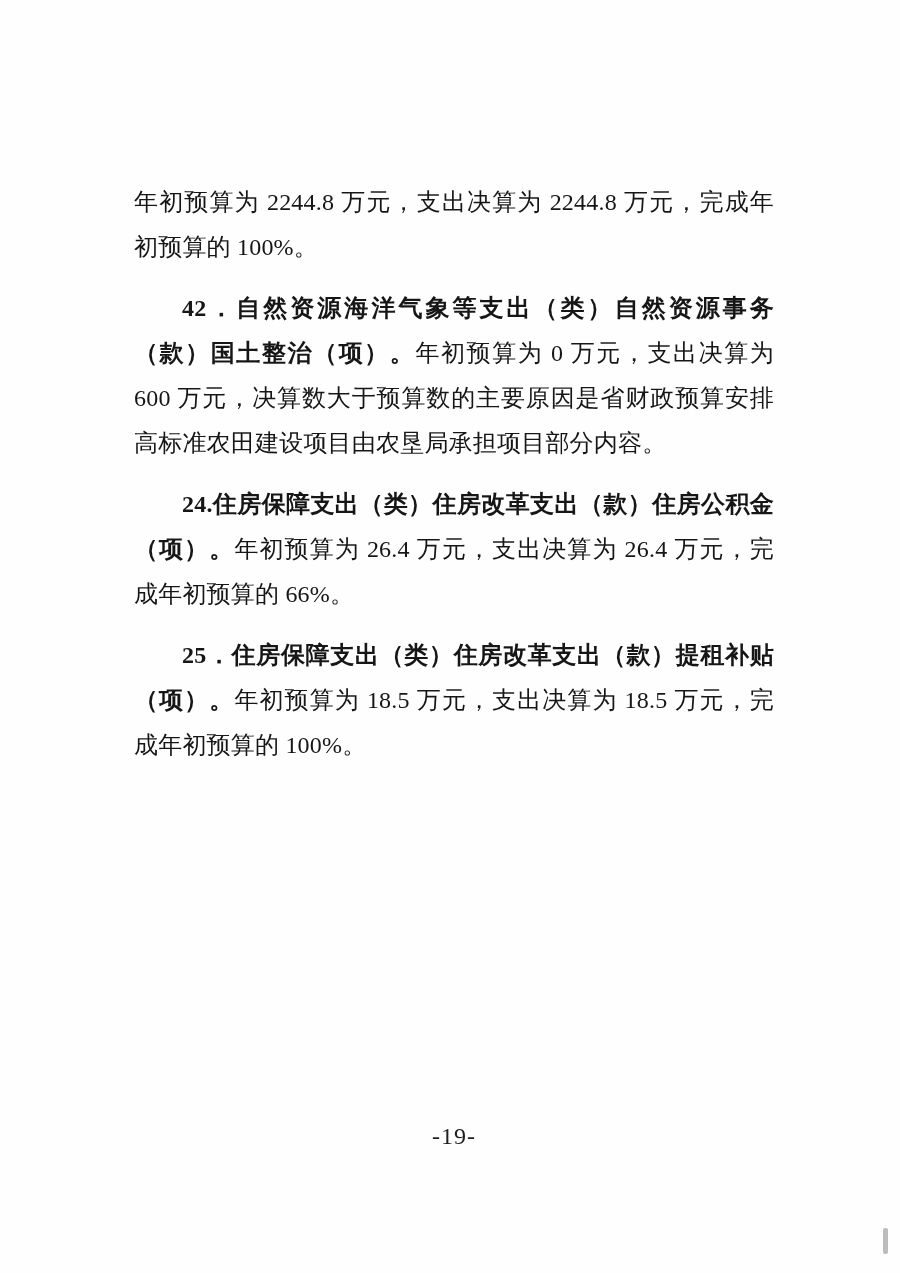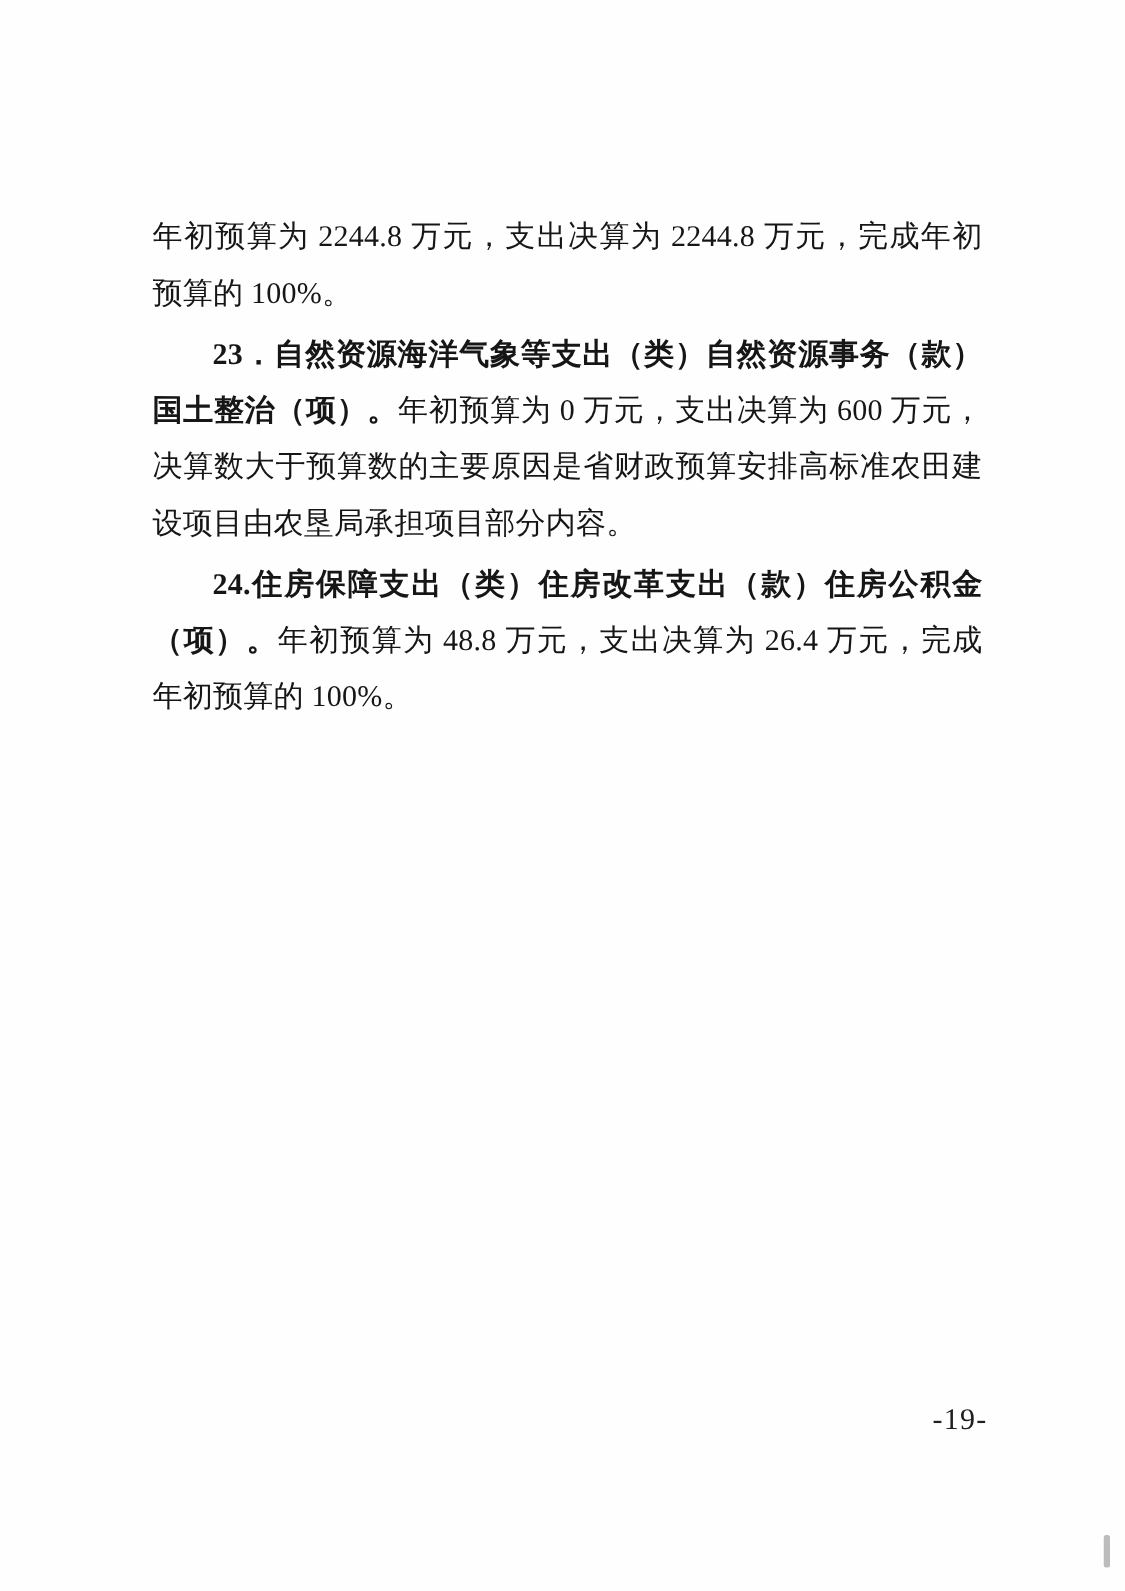--- a/index.html
+++ b/index.html
@@ -24,39 +24,39 @@
     position: absolute;
     left: 118px;
     top: 164px;
     width: 672px;
     font-size: 24px;
     line-height: 45px;
     text-align: justify;
     letter-spacing: 0.2px;
   }
   .para {
-    margin: 4px;
+    margin: 16px;
     padding: 0;
     font-family: Liberation Serif, serif;
   }
   .para.indent {
     text-indent: 2em;
   }
   .lead {
     font-weight: 700;
   }
   .heading {
     font-weight: 400;
   }
   .page-number {
     position: absolute;
     left: 118px;
     top: 1114px;
     width: 672px;
-    text-align: right;
+    text-align: center;
     font-size: 24px;
     line-height: 45px;
     color: #202020;
     letter-spacing: 1px;
   }
   .scan-mark {
     position: absolute;
     left: 883px;
     top: 1228px;
     width: 5px;
@@ -68,24 +68,25 @@
 </head>
 <body>
 
 <div class="page">
 
   <div class="text-column">
 
     <p class="para"><span>年初预算为 2244.8 万元，支出决算为 2244.8 万元，完成年初预算的 100%。</span></p>
 
 
-    <p class="para indent"><span class="lead">23．自然资源海洋气象等支出（类）自然资源事务（款）国土整治（项）。</span><span>年初预算为 0 万元，支出决算为 600 万元，决算数大于预算数的主要原因是省财政预算安排高标准农田建设项目由农垦局承担项目部分内容。</span></p>
+    <p class="para indent"><span class="lead">42．自然资源海洋气象等支出（类）自然资源事务（款）国土整治（项）。</span><span>年初预算为 0 万元，支出决算为 600 万元，决算数大于预算数的主要原因是省财政预算安排高标准农田建设项目由农垦局承担项目部分内容。</span></p>
 
-    <p class="para indent"><span class="lead">24.住房保障支出（类）住房改革支出（款）住房公积金（项）。</span><span>年初预算为 48.8 万元，支出决算为 26.4 万元，完成年初预算的 100%。</span></p>
+    <p class="para indent"><span class="lead">24.住房保障支出（类）住房改革支出（款）住房公积金（项）。</span><span>年初预算为 26.4 万元，支出决算为 26.4 万元，完成年初预算的 66%。</span></p>
 
+    <p class="para indent"><span class="lead">25．住房保障支出（类）住房改革支出（款）提租补贴（项）。</span><span>年初预算为 18.5 万元，支出决算为 18.5 万元，完成年初预算的 100%。</span></p>
 
 
 
   </div>
 
   <div class="page-number">-19-</div>
 
   <div class="scan-mark"></div>
 
 </div>

